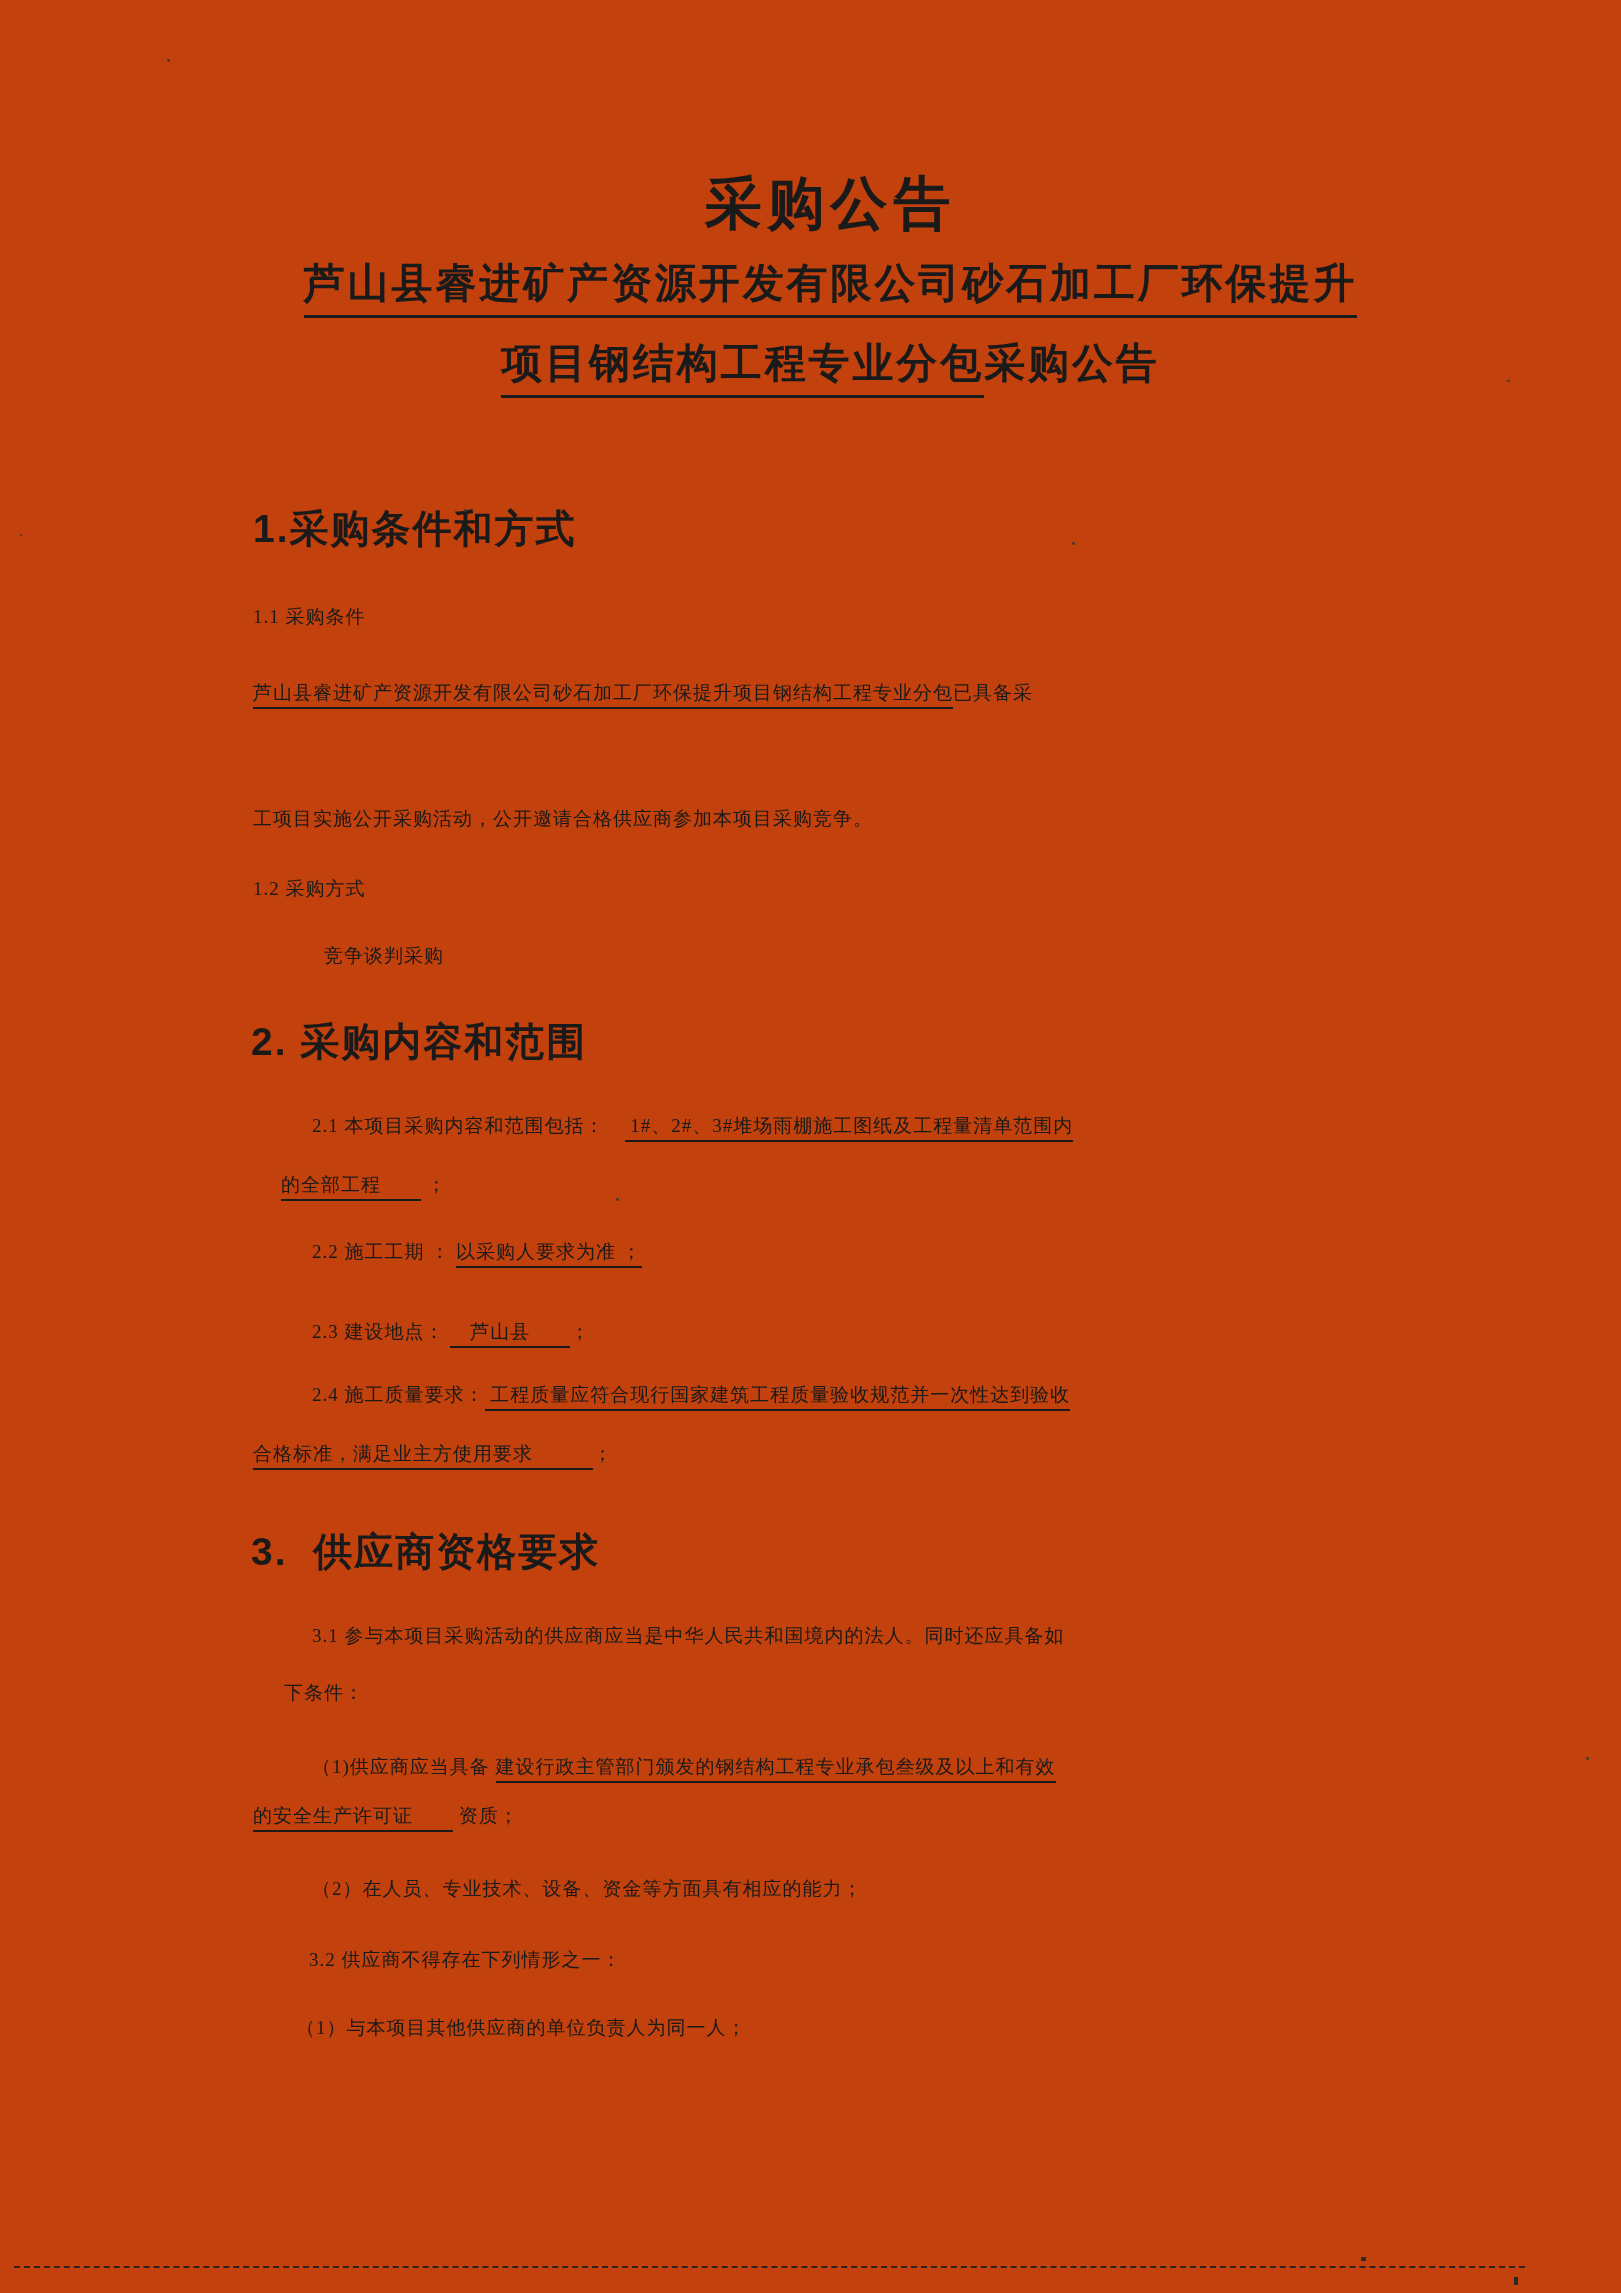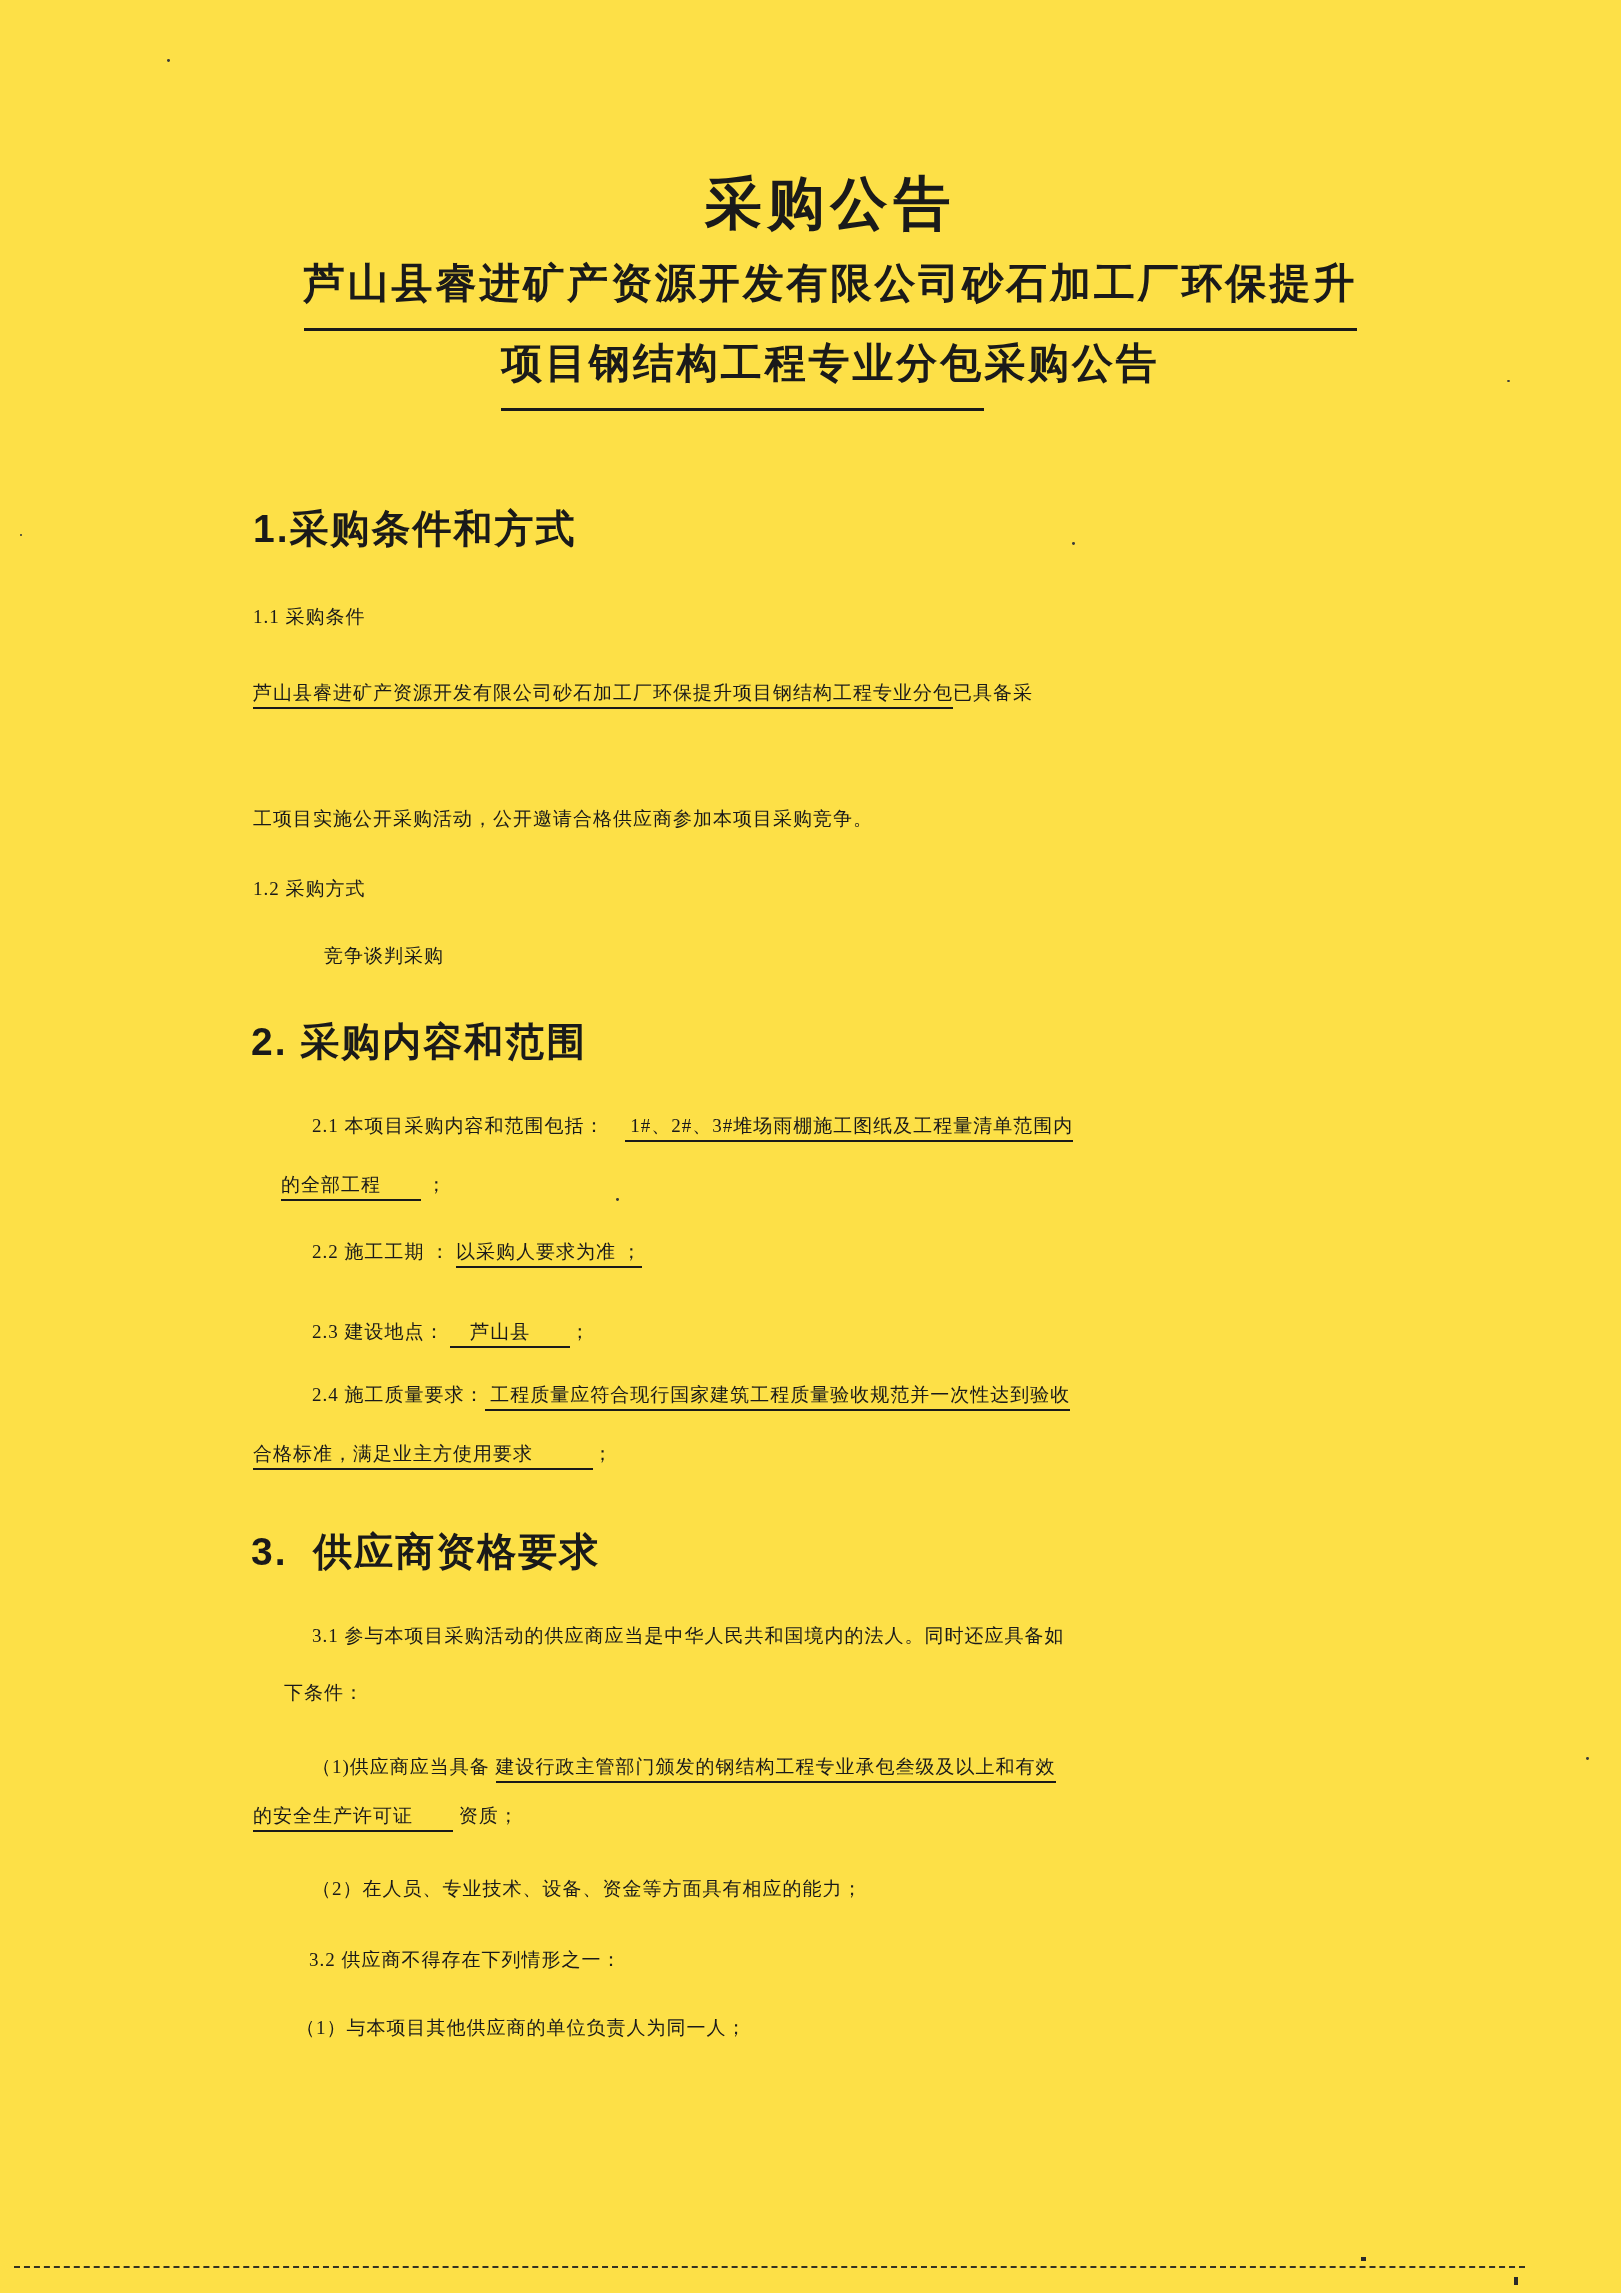--- a/index.html
+++ b/index.html
@@ -1,20 +1,20 @@
 <!DOCTYPE html>
 <html><head>
 <meta charset="utf-8">
 <style>
   html,body { margin:0; padding:0; background:#e8e8e8; }
   .page {
     position:relative;
     width:1621px; height:2294px;
     margin:0 auto;
-    background:#fde047;
+    background:#c2410c;
     color:#1a1a1a;
     font-family:"Liberation Serif", serif;
     overflow:hidden;
   }
   .ln {
     position:absolute;
     white-space:pre;
     font-size:19px;
     letter-spacing:1px;
     line-height:1.2;
@@ -36,21 +36,21 @@
     letter-spacing:2.9px;
   }
   .h {
     font-family:"Liberation Sans", sans-serif;
     font-weight:bold;
     font-size:39px;
     letter-spacing:2px;
   }
   .sh { font-size:19px; }
   .u  { border-bottom:2px solid #1a1a1a; padding-bottom:3.9px; }
-  .u4 { border-bottom:3.9px solid #1a1a1a; padding-bottom:22px; }
+  .u4 { border-bottom:3.9px solid #1a1a1a; padding-bottom:9px; }
   .speck { position:absolute; background:#3a3a3a; border-radius:50%; }
   .dash-line {
     position:absolute;
     left:13.7px; top:2266px; width:1511px; height:0;
     border-top:2.9px dashed #1f1f1f;
     opacity:.9;
   }
   .mark { position:absolute; background:#2a2a2a; }
 </style>
 </head>

